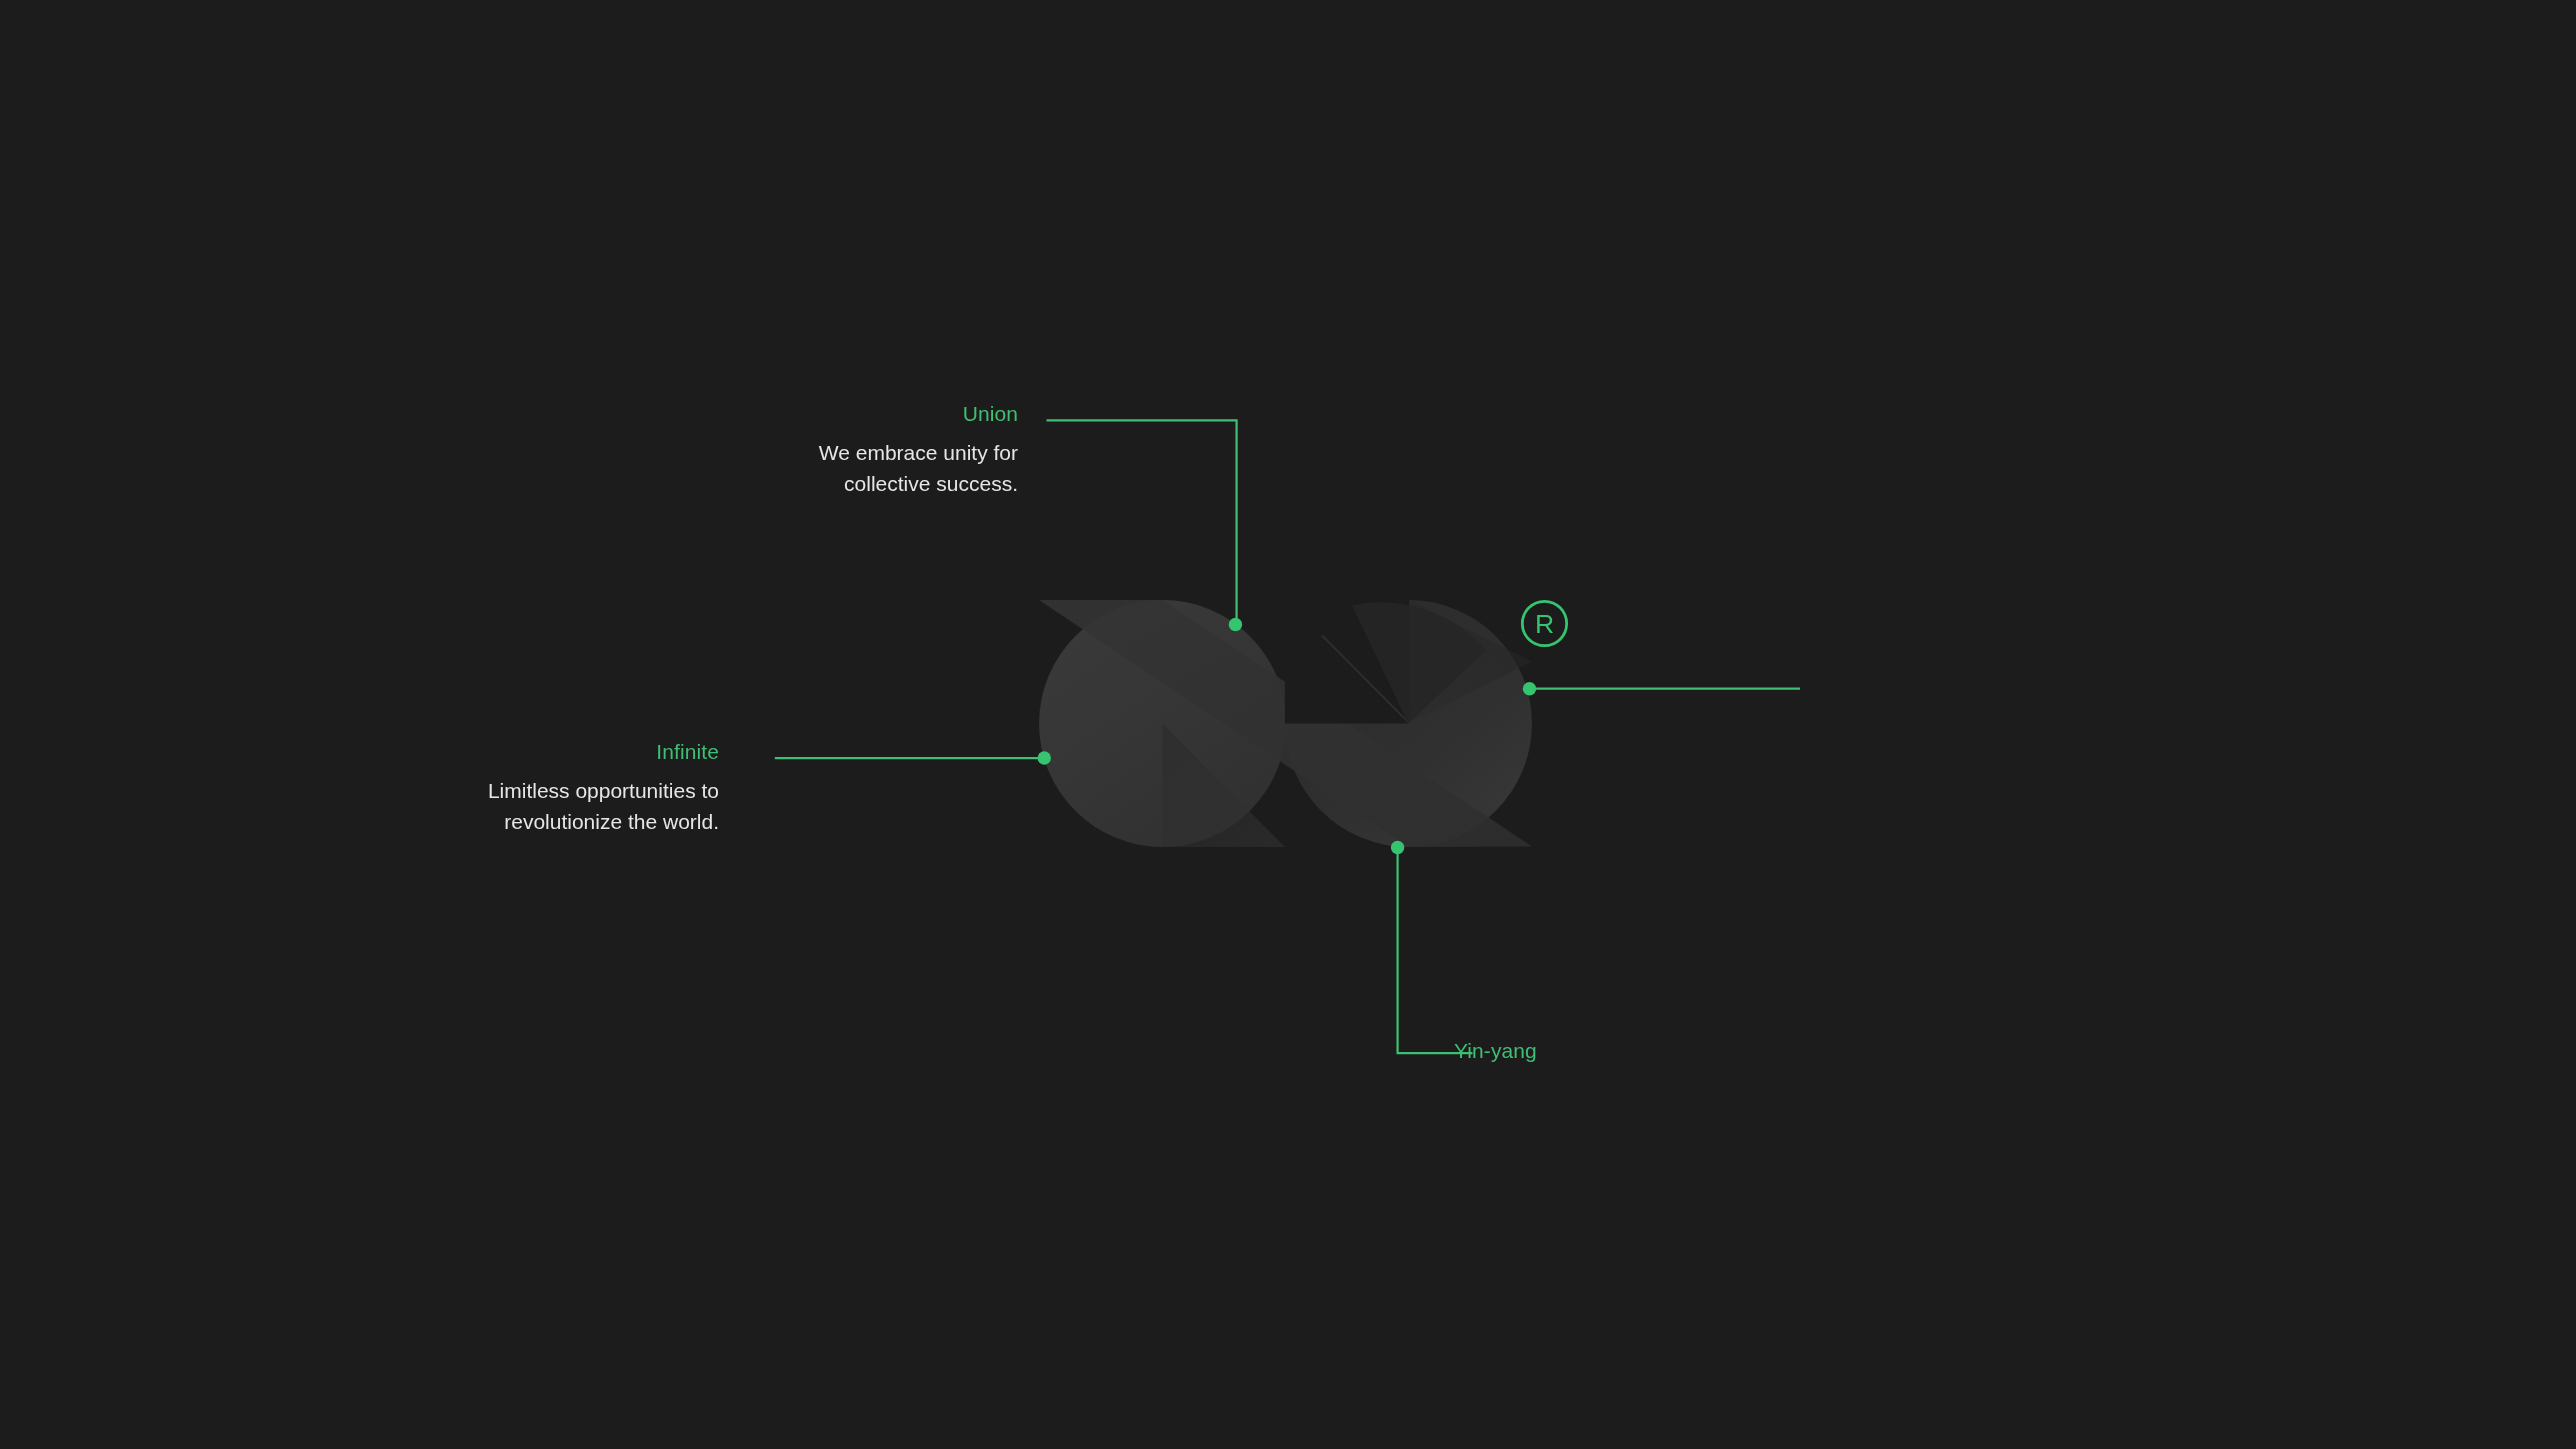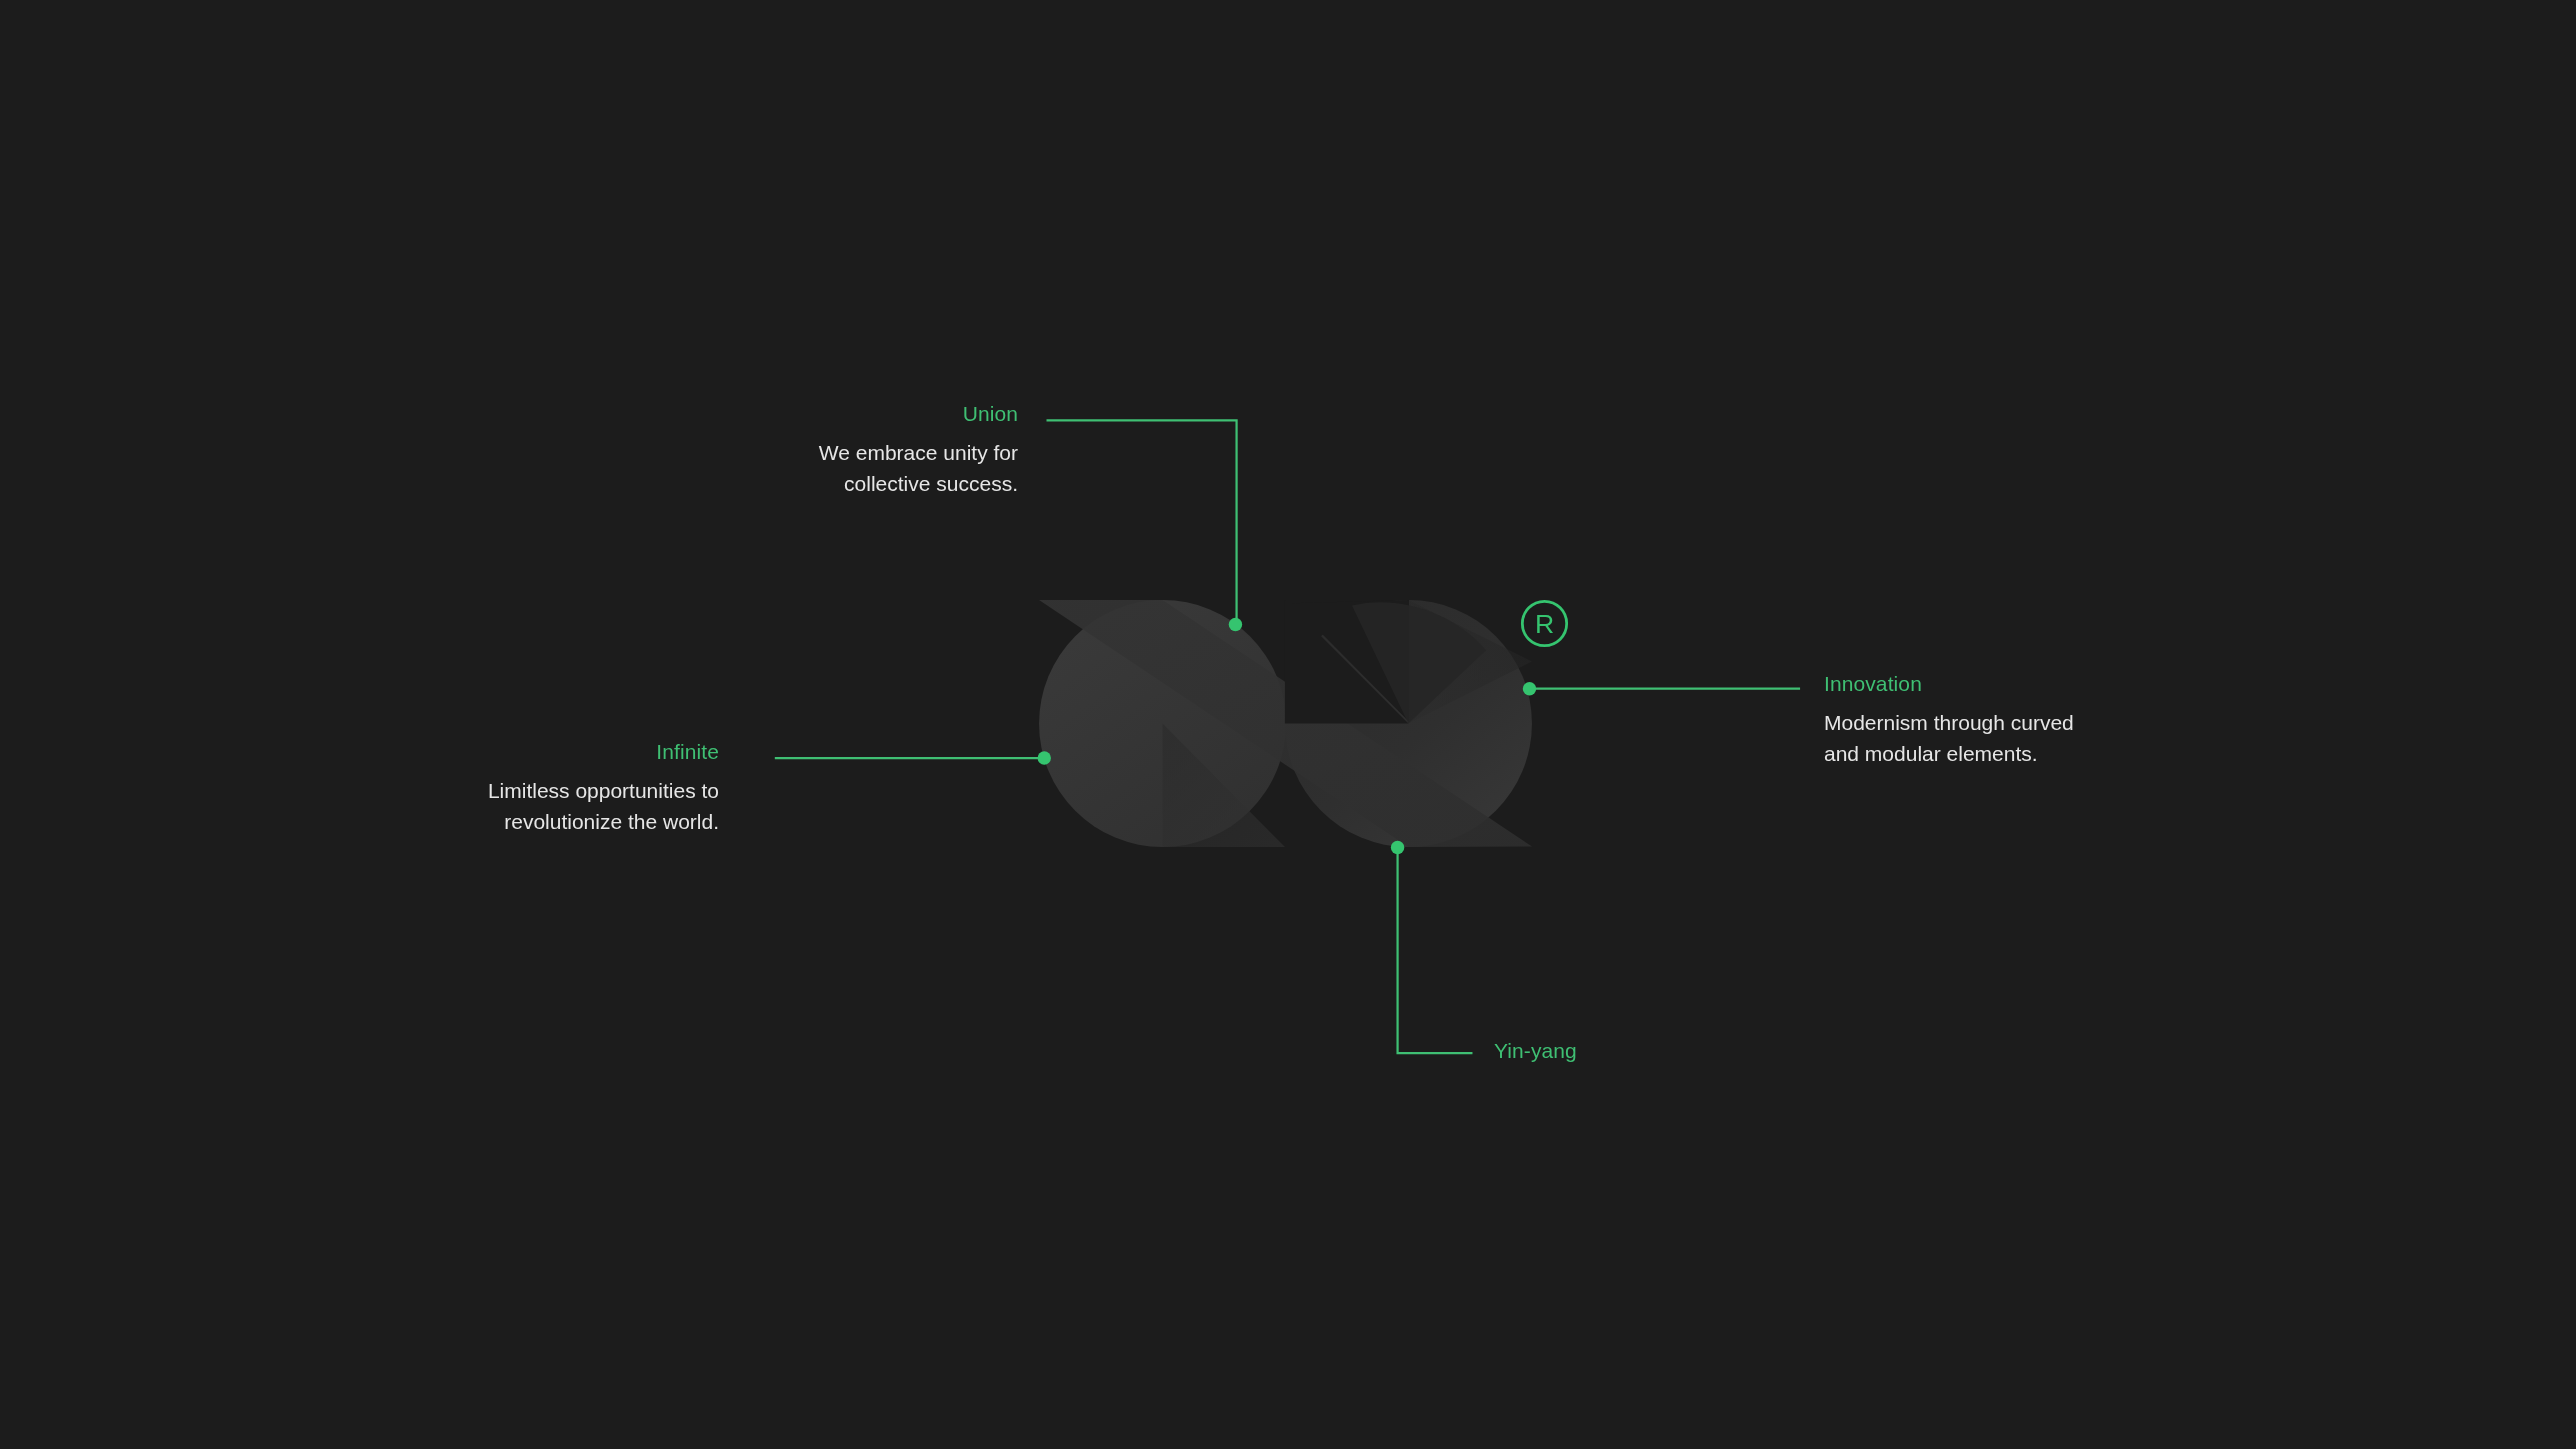--- a/index.html
+++ b/index.html
@@ -71,21 +71,21 @@
     white-space: pre-line;
   }
 
   .align-right { text-align: right; }
   .align-left  { text-align: left; }
 
   
   #annot-union      { left: 699px; top: 401px;  width: 319px; }
   #annot-infinite   { left: 447px;  top: 739px; width: 272px; }
   #annot-innovation { left: 1824px; top: 671px; width: 425px; }
-  #annot-yinyang    { left: 1494px; top: 1038px; width: 425px; }
+  #annot-yinyang    { left: 1454px; top: 1038px; width: 425px; }
 </style>
 </head>
 <body>
 
 <div id="stage">
 
   <div id="logo-mark">
     <svg id="logo-svg" viewBox="0 0 882 442" xmlns="http://www.w3.org/2000/svg">
       <defs>
         <linearGradient id="gradLeft" x1="0.15" y1="0" x2="0.85" y2="1">
@@ -155,24 +155,19 @@
     <div class="annot-desc">Limitless opportunities to
 revolutionize the world.</div>
   </div>
 
   <div class="annotation align-right" id="annot-union">
     <div class="annot-title">Union</div>
     <div class="annot-desc">We embrace unity for
 collective success.</div>
   </div>
 
-  <div class="annotation align-left" id="annot-innovation">
-    <div class="annot-title">Innovation</div>
-    <div class="annot-desc">Modernism through curved
-and modular elements.</div>
-  </div>
 
   <div class="annotation align-left" id="annot-yinyang">
     <div class="annot-title">Yin-yang</div>
   </div>
 
 </div>
 
 
 </body></html>

